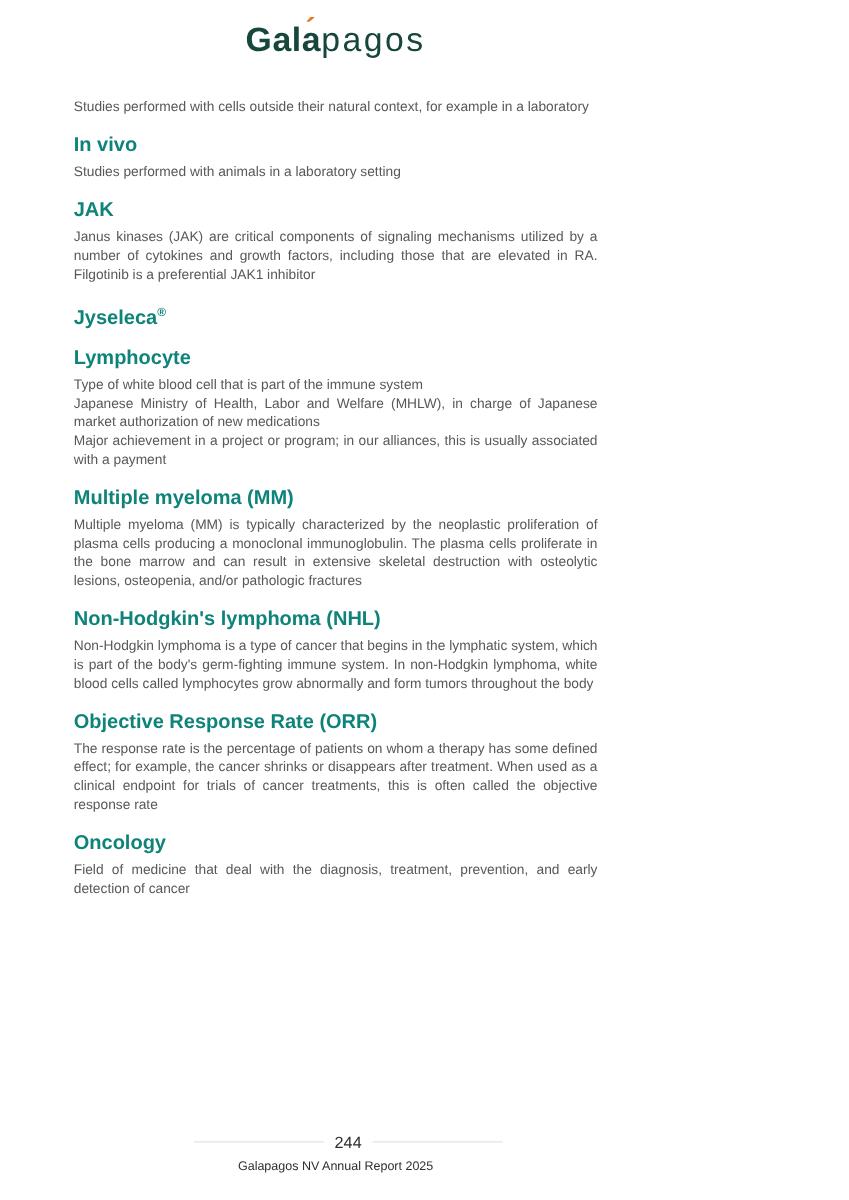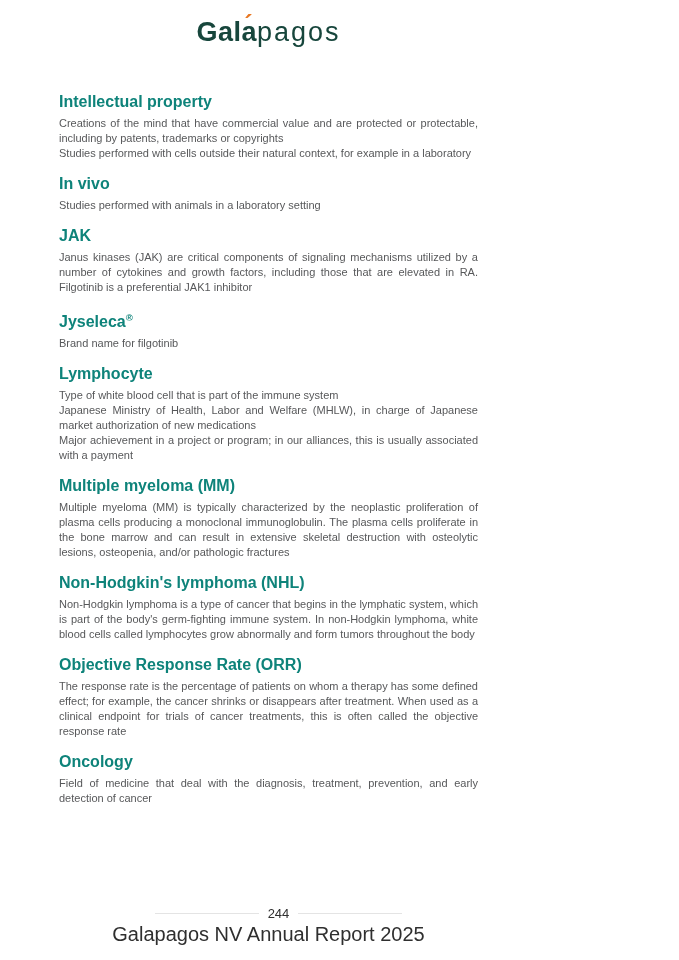--- a/index.html
+++ b/index.html
@@ -27,54 +27,49 @@
   h2.term sup{font-size:60%;}
   p.def{
     color:#57585A;font-size:11px;line-height:15px;
     margin:0;text-align:justify;
   }
   
   .footer{position:absolute;left:0;right:0;bottom:17px;text-align:center;}
   .pageno-row{display:flex;align-items:center;justify-content:center;gap:9px;padding-left:20px;}
   .pageno{font-size:13px;color:#2F2F2F;line-height:15px;}
   .rule{width:104px;height:1px;background:#E4E4E4;}
-  .report-title{font-size:20px;color:#2F2F2F;margin-top:4px;line-height:18px;text-align:center;}
+  .report-title{font-size:10px;color:#2F2F2F;margin-top:4px;line-height:18px;text-align:center;}
 </style>
 </head>
 <body>
 
 <div class="page">
 
   <div class="header">
     <div class="logo"><span class="lg-bold">Gal</span><span class="lg-a"><span>a</span><span class="lg-acc">´</span></span><span class="lg-rest">pagos</span></div>
   </div>
 
   <main>
-    <section class="entry">
-      <h2 class="term">Intellectual property</h2>
-      <p class="def">Creations of the mind that have commercial value and are protected or protectable, including by patents, trademarks or copyrights</p>
-    </section>
 
     <section class="entry">
       <p class="def">Studies performed with cells outside their natural context, for example in a laboratory</p>
     </section>
 
     <section class="entry">
       <h2 class="term">In vivo</h2>
       <p class="def">Studies performed with animals in a laboratory setting</p>
     </section>
 
     <section class="entry">
       <h2 class="term">JAK</h2>
       <p class="def">Janus kinases (JAK) are critical components of signaling mechanisms utilized by a number of cytokines and growth factors, including those that are elevated in RA. Filgotinib is a preferential JAK1 inhibitor</p>
     </section>
 
     <section class="entry">
       <h2 class="term">Jyseleca<sup>®</sup></h2>
-      <p class="def">Brand name for filgotinib</p>
     </section>
 
     <section class="entry">
       <h2 class="term">Lymphocyte</h2>
       <p class="def">Type of white blood cell that is part of the immune system</p>
     </section>
 
     <section class="entry">
       <p class="def">Japanese Ministry of Health, Labor and Welfare (MHLW), in charge of Japanese market authorization of new medications</p>
     </section>

